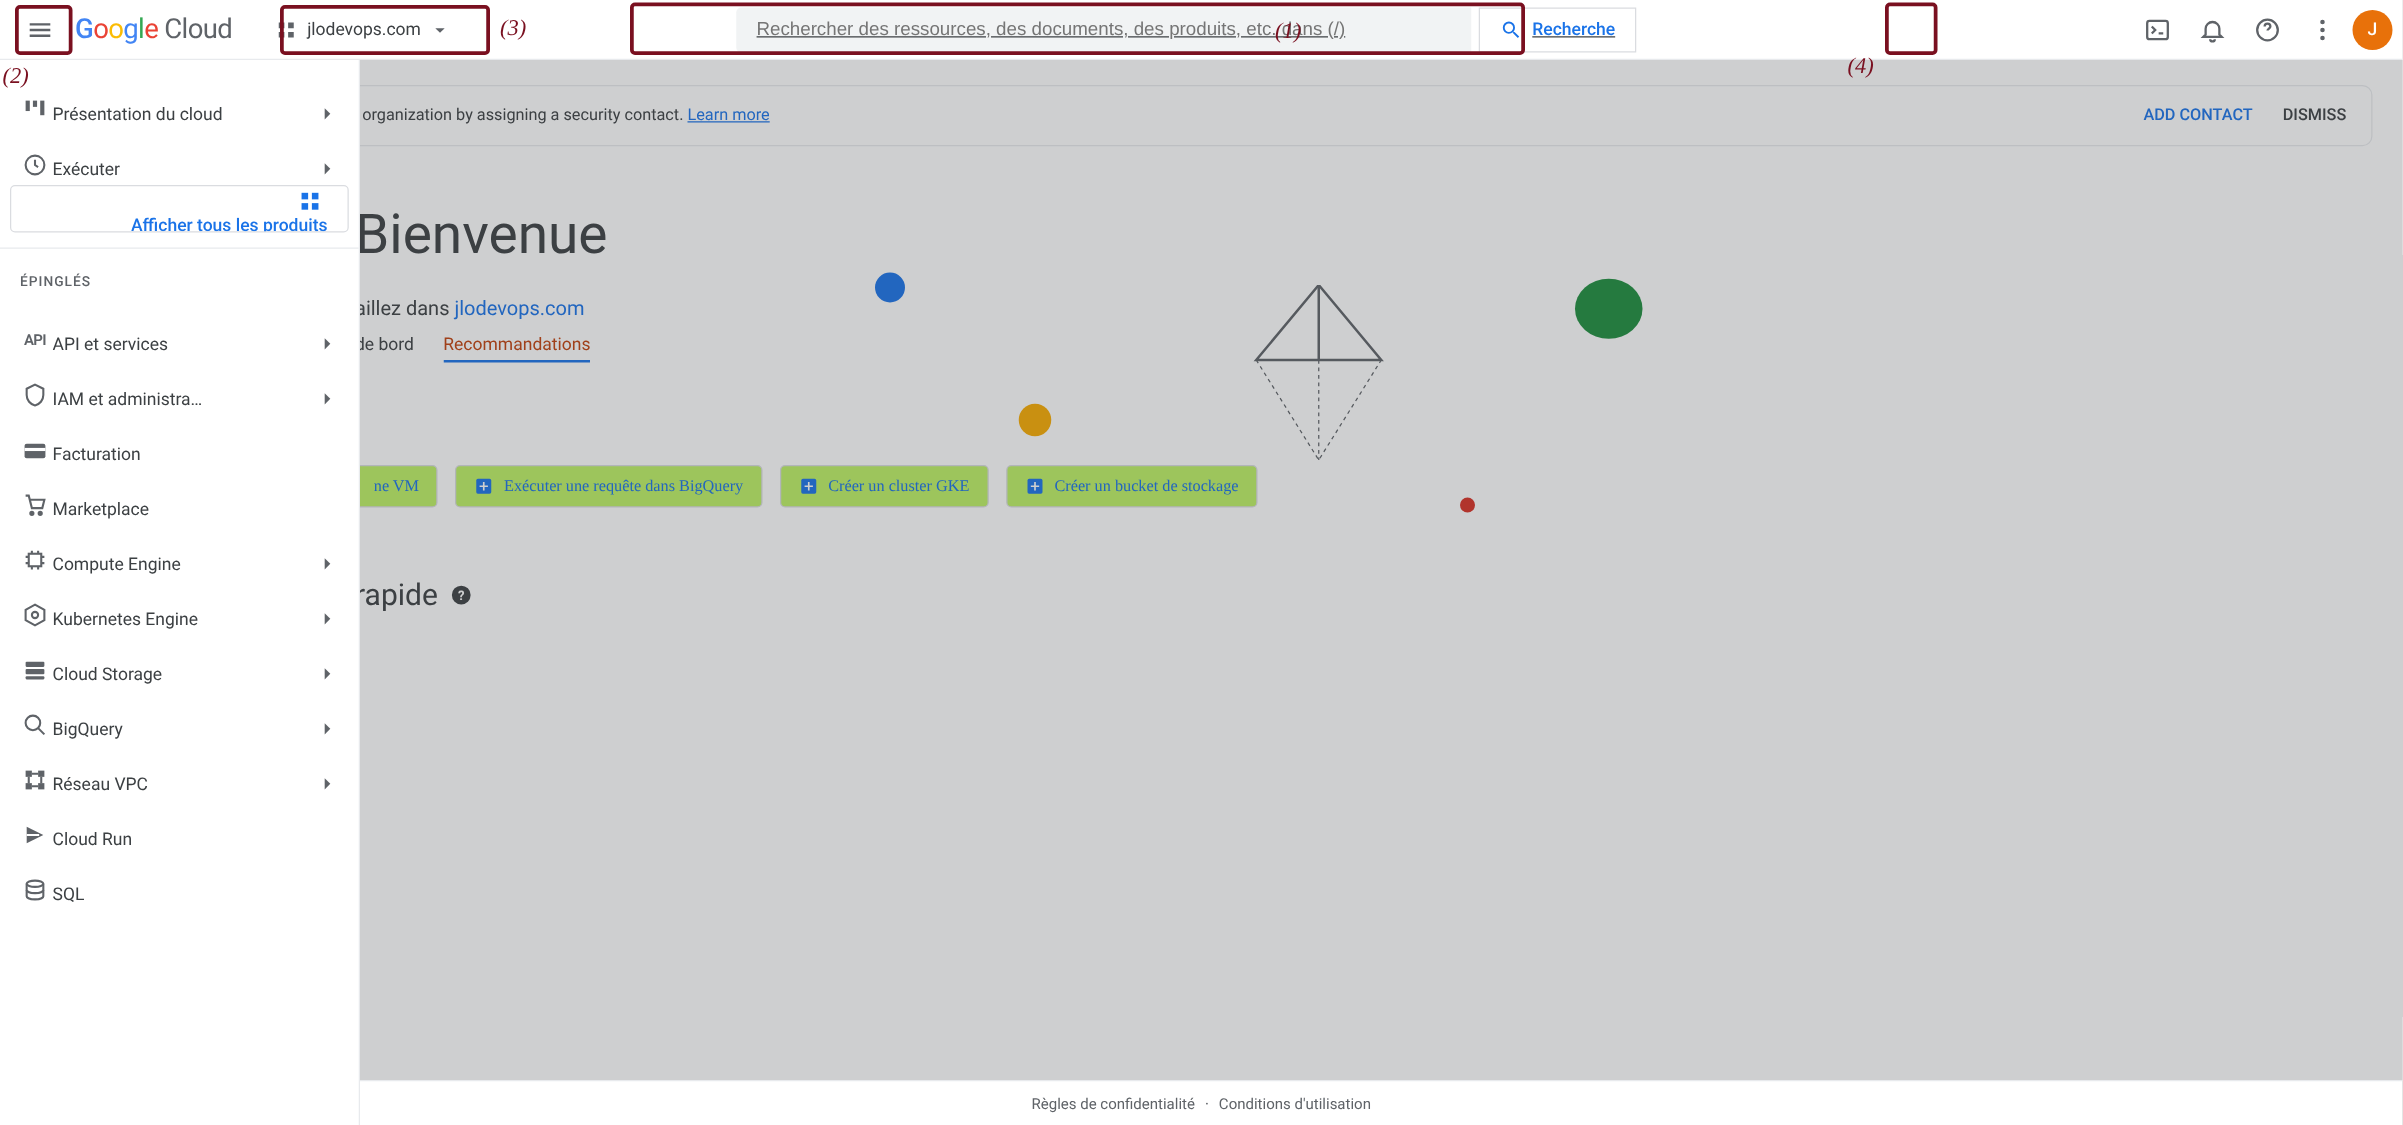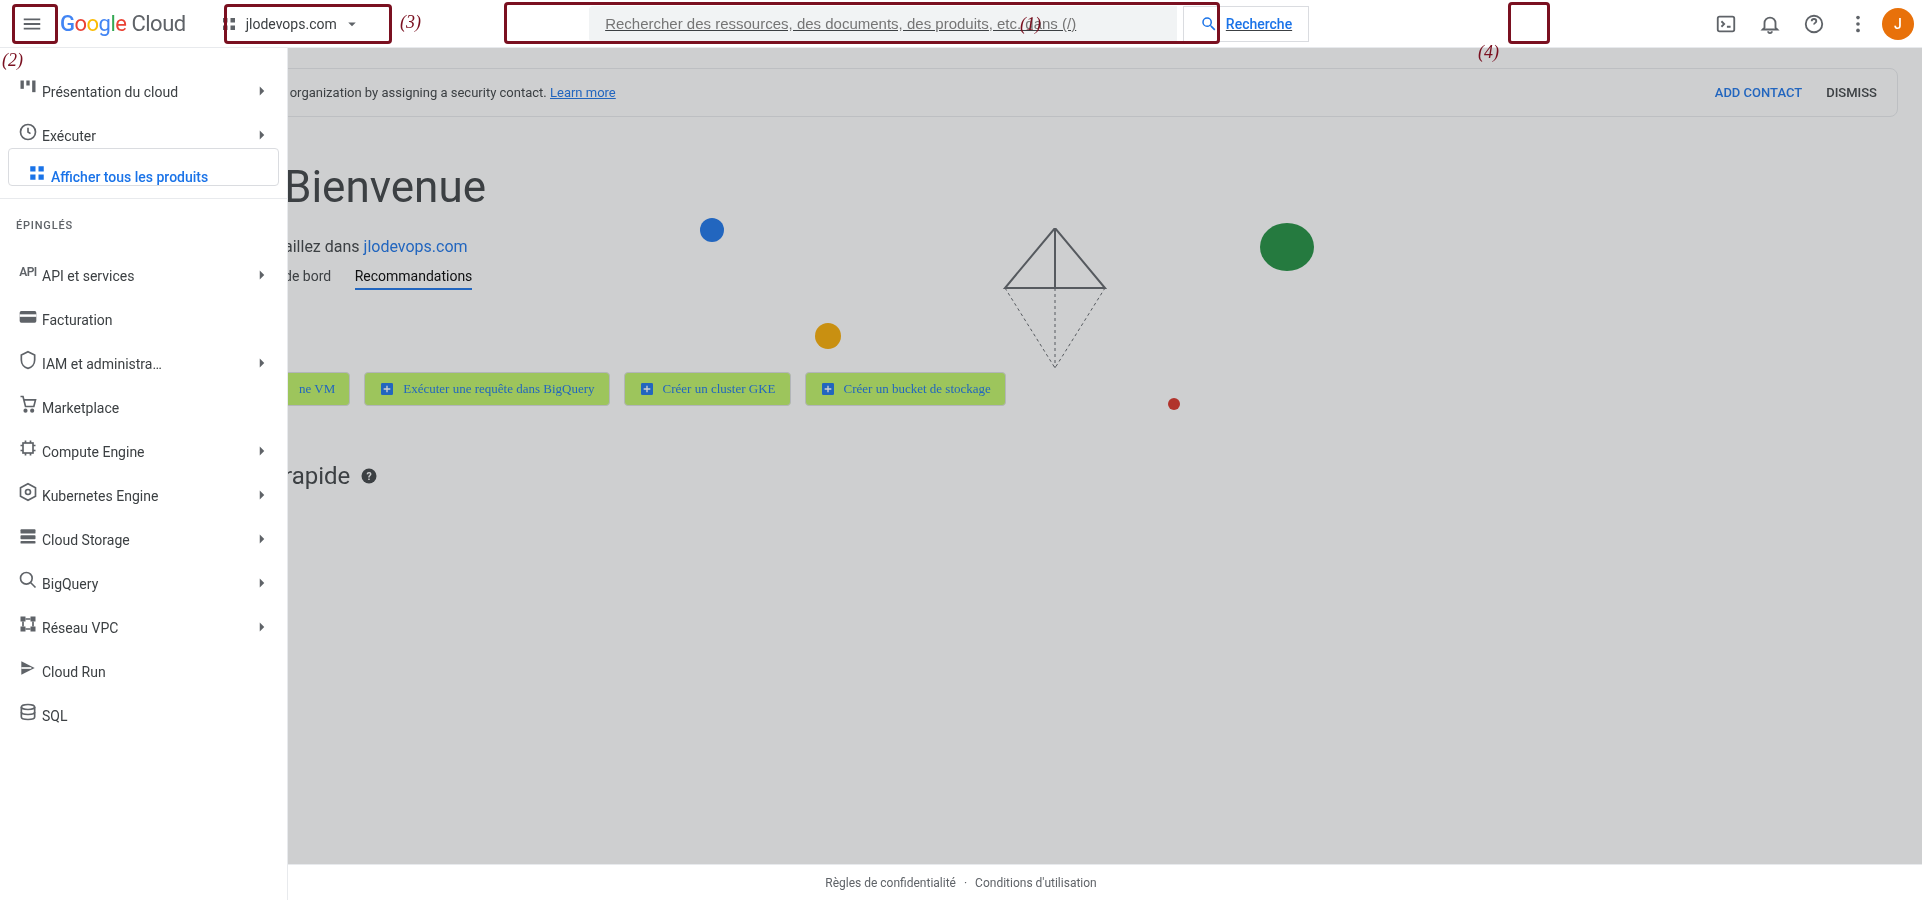--- a/index.html
+++ b/index.html
@@ -30,41 +30,41 @@
 .page { position: relative; height: calc(100vh - 48px); }
 
 
 .drawer { position: absolute; left: 0; top: 0; width: 288px; height: 100%; background: #fff; z-index: 90; border-right: 1px solid #e8eaed; overflow-y: auto; padding-top: 8px; padding-bottom: 16px; }
 .drawer::-webkit-scrollbar { width: 12px; }
 .drawer::-webkit-scrollbar-thumb { background: #dadce0; border-radius: 6px; }
 .drawer-item { display: flex; align-items: flex-end; height: 44px; padding: 0 16px; cursor: pointer; color: #3c4043; position: relative; }
 .drawer-item .d-icon { width: 24px; height: 24px; display: flex; align-items: center; justify-content: center; margin-right: 2px; color: #5f6368; }
 .drawer-item .d-label { flex: 1; font-size: 14px; white-space: nowrap; overflow: hidden; text-overflow: ellipsis; }
 .drawer-item .d-chevron { color: #5f6368; }
-.drawer-item.blue-btn { margin: 4px 8px 12px 8px; border: 1px solid #dadce0; border-radius: 4px; height: 38px; }
+.drawer-item.blue-btn { margin: 4px 8px 12px 8px; border: 1px solid #dadce0; border-radius: 4px; height: 38px; flex-direction: column; }
 .drawer-item.blue-btn .d-label { color: #1a73e8; font-weight: 500; }
 .drawer-item.blue-btn .d-icon { color: #1a73e8; }
 .drawer-divider { height: 1px; background: #e8eaed; margin: 4px 0 8px 0; }
 .drawer-header { padding: 12px 16px 8px 16px; font-size: 11px; font-weight: 500; letter-spacing: 0.8px; color: #5f6368; }
 
 
 .overlay { position: absolute; inset: 0; background: rgba(60,64,67,0.25); z-index: 50; }
 .main { position: absolute; inset: 0; padding: 0 24px 0 24px; overflow: hidden; }
 .banner { margin: 20px 0; background: #fff; border: 1px solid #e8eaed; border-radius: 8px; padding: 16px 20px; display: flex; align-items: center; justify-content: space-between; font-size: 13px; }
 .banner a { color: #1a73e8; }
 .banner-actions { display: flex; gap: 24px; }
 .banner-actions .ac { color: #1a73e8; font-weight: 500; cursor: pointer; }
 .banner-actions .dismiss { color: #3c4043; font-weight: 500; cursor: pointer; }
 .welcome-area { position: relative; padding: 24px 0 40px 260px; }
 .welcome-h1 { font-size: 44px; font-weight: 400; color: #3c4043; }
 .welcome-sub { margin-top: 24px; font-size: 16px; }
 .welcome-sub a { color: #1a73e8; text-decoration: none; }
 .tabs { margin-top: 12px; font-size: 14px; }
 .tabs span { margin-right: 20px; cursor: pointer; }
-.tabs .active { color: #000000; border-bottom: 2px solid #1a73e8; padding-bottom: 4px; }
+.tabs .active { color: #c2410c; border-bottom: 2px solid #1a73e8; padding-bottom: 4px; }
 .pill-row { display: flex; gap: 14px; margin-top: 48px; margin-left: 260px; }
 .pill { display: flex; align-items: center; gap: 8px; padding: 8px 14px; border: 1px solid #dadce0; border-radius: 4px; background: #bef264; cursor: pointer; color: #1a73e8; font-weight: 500; font-size: 13px; font-family: Liberation Serif, serif; }
 .access-h { margin-top: 56px; margin-left: 260px; font-size: 24px; display: flex; align-items: center; gap: 10px; color: #3c4043; }
 .footer-bar { position: absolute; bottom: 0; left: 0; right: 0; height: 36px; background: #fff; display: flex; align-items: center; justify-content: center; font-size: 12px; color: #5f6368; gap: 8px; z-index: 60; border-top: 1px solid #e8eaed; }
 .footer-bar a { color: #5f6368; text-decoration: none; }
 
 
 .deco { position: absolute; }
 .circle-blue { width: 24px; height: 24px; border-radius: 50%; background: #1a73e8; top: 170px; left: 700px; }
 .circle-yellow { width: 26px; height: 26px; border-radius: 50%; background: #f9ab00; top: 275px; left: 815px; }
@@ -286,39 +286,39 @@
           </span>
           <span class="d-label">API et services</span>
           <span class="d-chevron">
             <svg width="18" height="18" viewBox="0 0 24 24" fill="#5f6368">
               <path d="M9 6l6 6-6 6z"></path>
             </svg>
           </span>
         </div>
         <div class="drawer-item">
           <span class="d-icon">
+            <svg width="20" height="20" viewBox="0 0 24 24" fill="none" stroke="#5f6368" stroke-width="2">
+              <path d="M12 2l8 4v6c0 5-3.5 9-8 10-4.5-1-8-5-8-10V6l8-4z"></path>
+            </svg>
+          </span>
+          <span class="d-label">IAM et administra…</span>
+          <span class="d-chevron">
+            <svg width="18" height="18" viewBox="0 0 24 24" fill="#5f6368">
+              <path d="M9 6l6 6-6 6z"></path>
+            </svg>
+          </span>
+        </div>
+        <div class="drawer-item">
+          <span class="d-icon">
             <svg width="20" height="20" viewBox="0 0 24 24" fill="#5f6368">
               <rect x="2" y="6" width="20" height="14" rx="2"></rect>
               <rect x="2" y="10" width="20" height="3" fill="#fff"></rect>
             </svg>
           </span>
           <span class="d-label">Facturation</span>
-        </div>
-        <div class="drawer-item">
-          <span class="d-icon">
-            <svg width="20" height="20" viewBox="0 0 24 24" fill="none" stroke="#5f6368" stroke-width="2">
-              <path d="M12 2l8 4v6c0 5-3.5 9-8 10-4.5-1-8-5-8-10V6l8-4z"></path>
-            </svg>
-          </span>
-          <span class="d-label">IAM et administra…</span>
-          <span class="d-chevron">
-            <svg width="18" height="18" viewBox="0 0 24 24" fill="#5f6368">
-              <path d="M9 6l6 6-6 6z"></path>
-            </svg>
-          </span>
         </div>
         <div class="drawer-item">
           <span class="d-icon">
             <svg width="20" height="20" viewBox="0 0 24 24" fill="none" stroke="#5f6368" stroke-width="2">
               <circle cx="9" cy="20" r="1.5" fill="#5f6368"></circle>
               <circle cx="17" cy="20" r="1.5" fill="#5f6368"></circle>
               <path d="M3 3h3l3 12h10l2-8H7"></path>
             </svg>
           </span>
           <span class="d-label">Marketplace</span>

